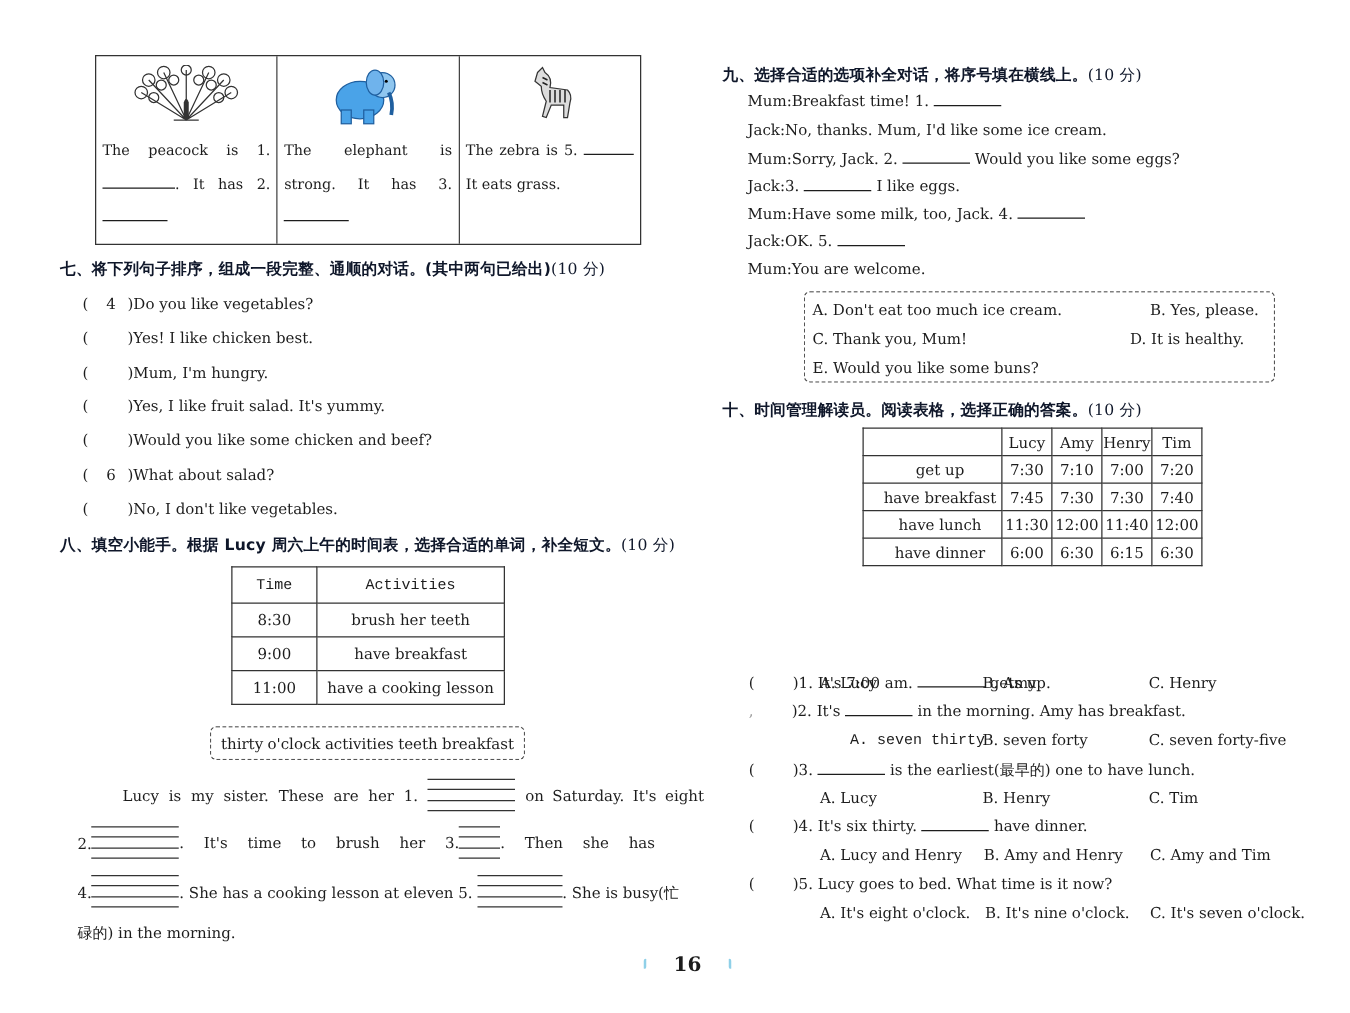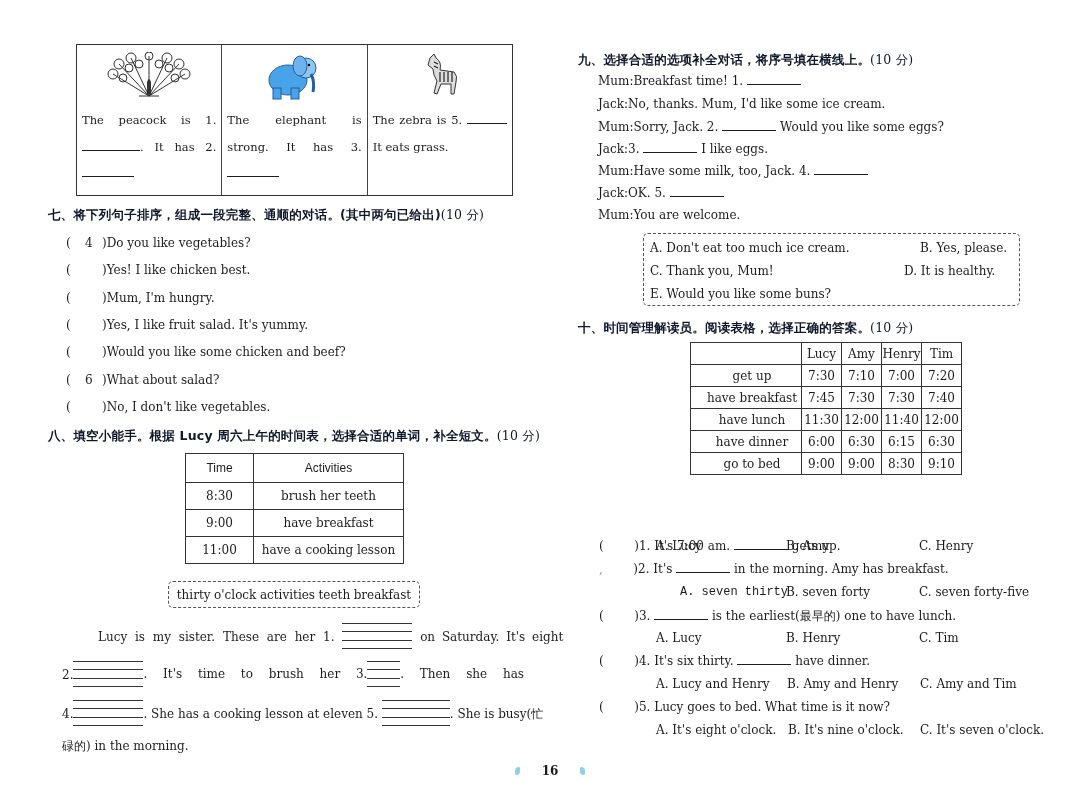--- a/index.html
+++ b/index.html
@@ -20,41 +20,41 @@
 
   
   .order-row { left: 66px; font-size: 12px; white-space: nowrap; }
   .order-row .paren { display: inline-block; width: 36px; position: relative; }
   .order-row .given { position: absolute; left: 19px; top: 0; }
 
   
   table.grid { border-collapse: collapse; }
   table.grid td, table.grid th { border: 1px solid #333; text-align: center; font-size: 12px; font-weight: normal; }
   .sched { left: 185px; top: 453px; }
-  .sched th { font-weight: bold; height: 29px; font-family: Liberation Sans, sans-serif; }
+  .sched th { font-weight: bold; height: 29px; font-family: Liberation Mono, monospace; }
   .sched td { height: 27px; }
 
   .wordbox { left: 168px; top: 581px; width: 252px; height: 27px; border: 1.5px dashed #555; border-radius: 5px; display: flex; align-items: center; justify-content: space-around; font-size: 12px; padding: 0 6px; }
   .triple { display: inline-block; position: relative; height: 12px; vertical-align: baseline; }
   .triple i { position: absolute; left: 0; right: 0; border-top: 1px solid #333; }
 
   
   .dialog-line { left: 598px; font-size: 12px; white-space: nowrap; }
   .options-box { left: 643px; top: 233px; width: 377px; height: 73px; border: 1.5px dashed #555; border-radius: 5px; font-size: 12px; }
   .options-box .opt { position: absolute; white-space: nowrap; }
 
   .times { left: 690px; top: 342px; }
   .times td { height: 22px; font-size: 12px; }
   .times td.label { width: 111px; padding-left: 12px; }
   .times td.c { width: 40px; }
 
   .q-row { font-size: 12px; white-space: nowrap; }
   .choice { font-size: 12px; white-space: nowrap; }
 
-  .page-num { left: 515px; top: 763px; width: 70px; height: 16px; display: flex; align-items: center; justify-content: flex-end; gap: 22px; font-weight: bold; font-size: 12px; }
+  .page-num { left: 515px; top: 763px; width: 70px; height: 16px; display: flex; align-items: center; justify-content: flex-end; gap: 22px; font-weight: bold; font-size: 16px; }
   .wing { width: 20px; height: 8px; background: #8fd0e8; border-radius: 6px 2px 6px 2px; }
 </style>
 </head>
 <body>
 
 <div class="abs animal-table">
   <div class="animal-cell">
     <div class="animal-pic">
       <svg width="92" height="48" viewBox="0 0 92 48">
         <g fill="none" stroke="#333" stroke-width="1">
@@ -275,27 +275,20 @@
     <td>11:40</td>
     <td>12:00</td>
   </tr>
   <tr>
     <td class="label">have dinner</td>
     <td>6:00</td>
     <td>6:30</td>
     <td>6:15</td>
     <td>6:30</td>
   </tr>
-  <tr>
-    <td class="label">go to bed</td>
-    <td>9:00</td>
-    <td>9:00</td>
-    <td>8:30</td>
-    <td>9:10</td>
-  </tr>
 </tbody>
   </table>
 
 <div class="abs q-row" style="left:599px; top:515px;margin-top:24px;">
   <span>(&nbsp;&nbsp;&nbsp;&nbsp;&nbsp;&nbsp;&nbsp;&nbsp;</span><span>)1.</span>
   <span>It's 7:00 am.</span>
   <span class="blank" style="width:54px"></span>
   <span>gets up.</span>
 </div>
 <div class="abs choice" style="left:656px; top:539px;">A. Lucy</div>

